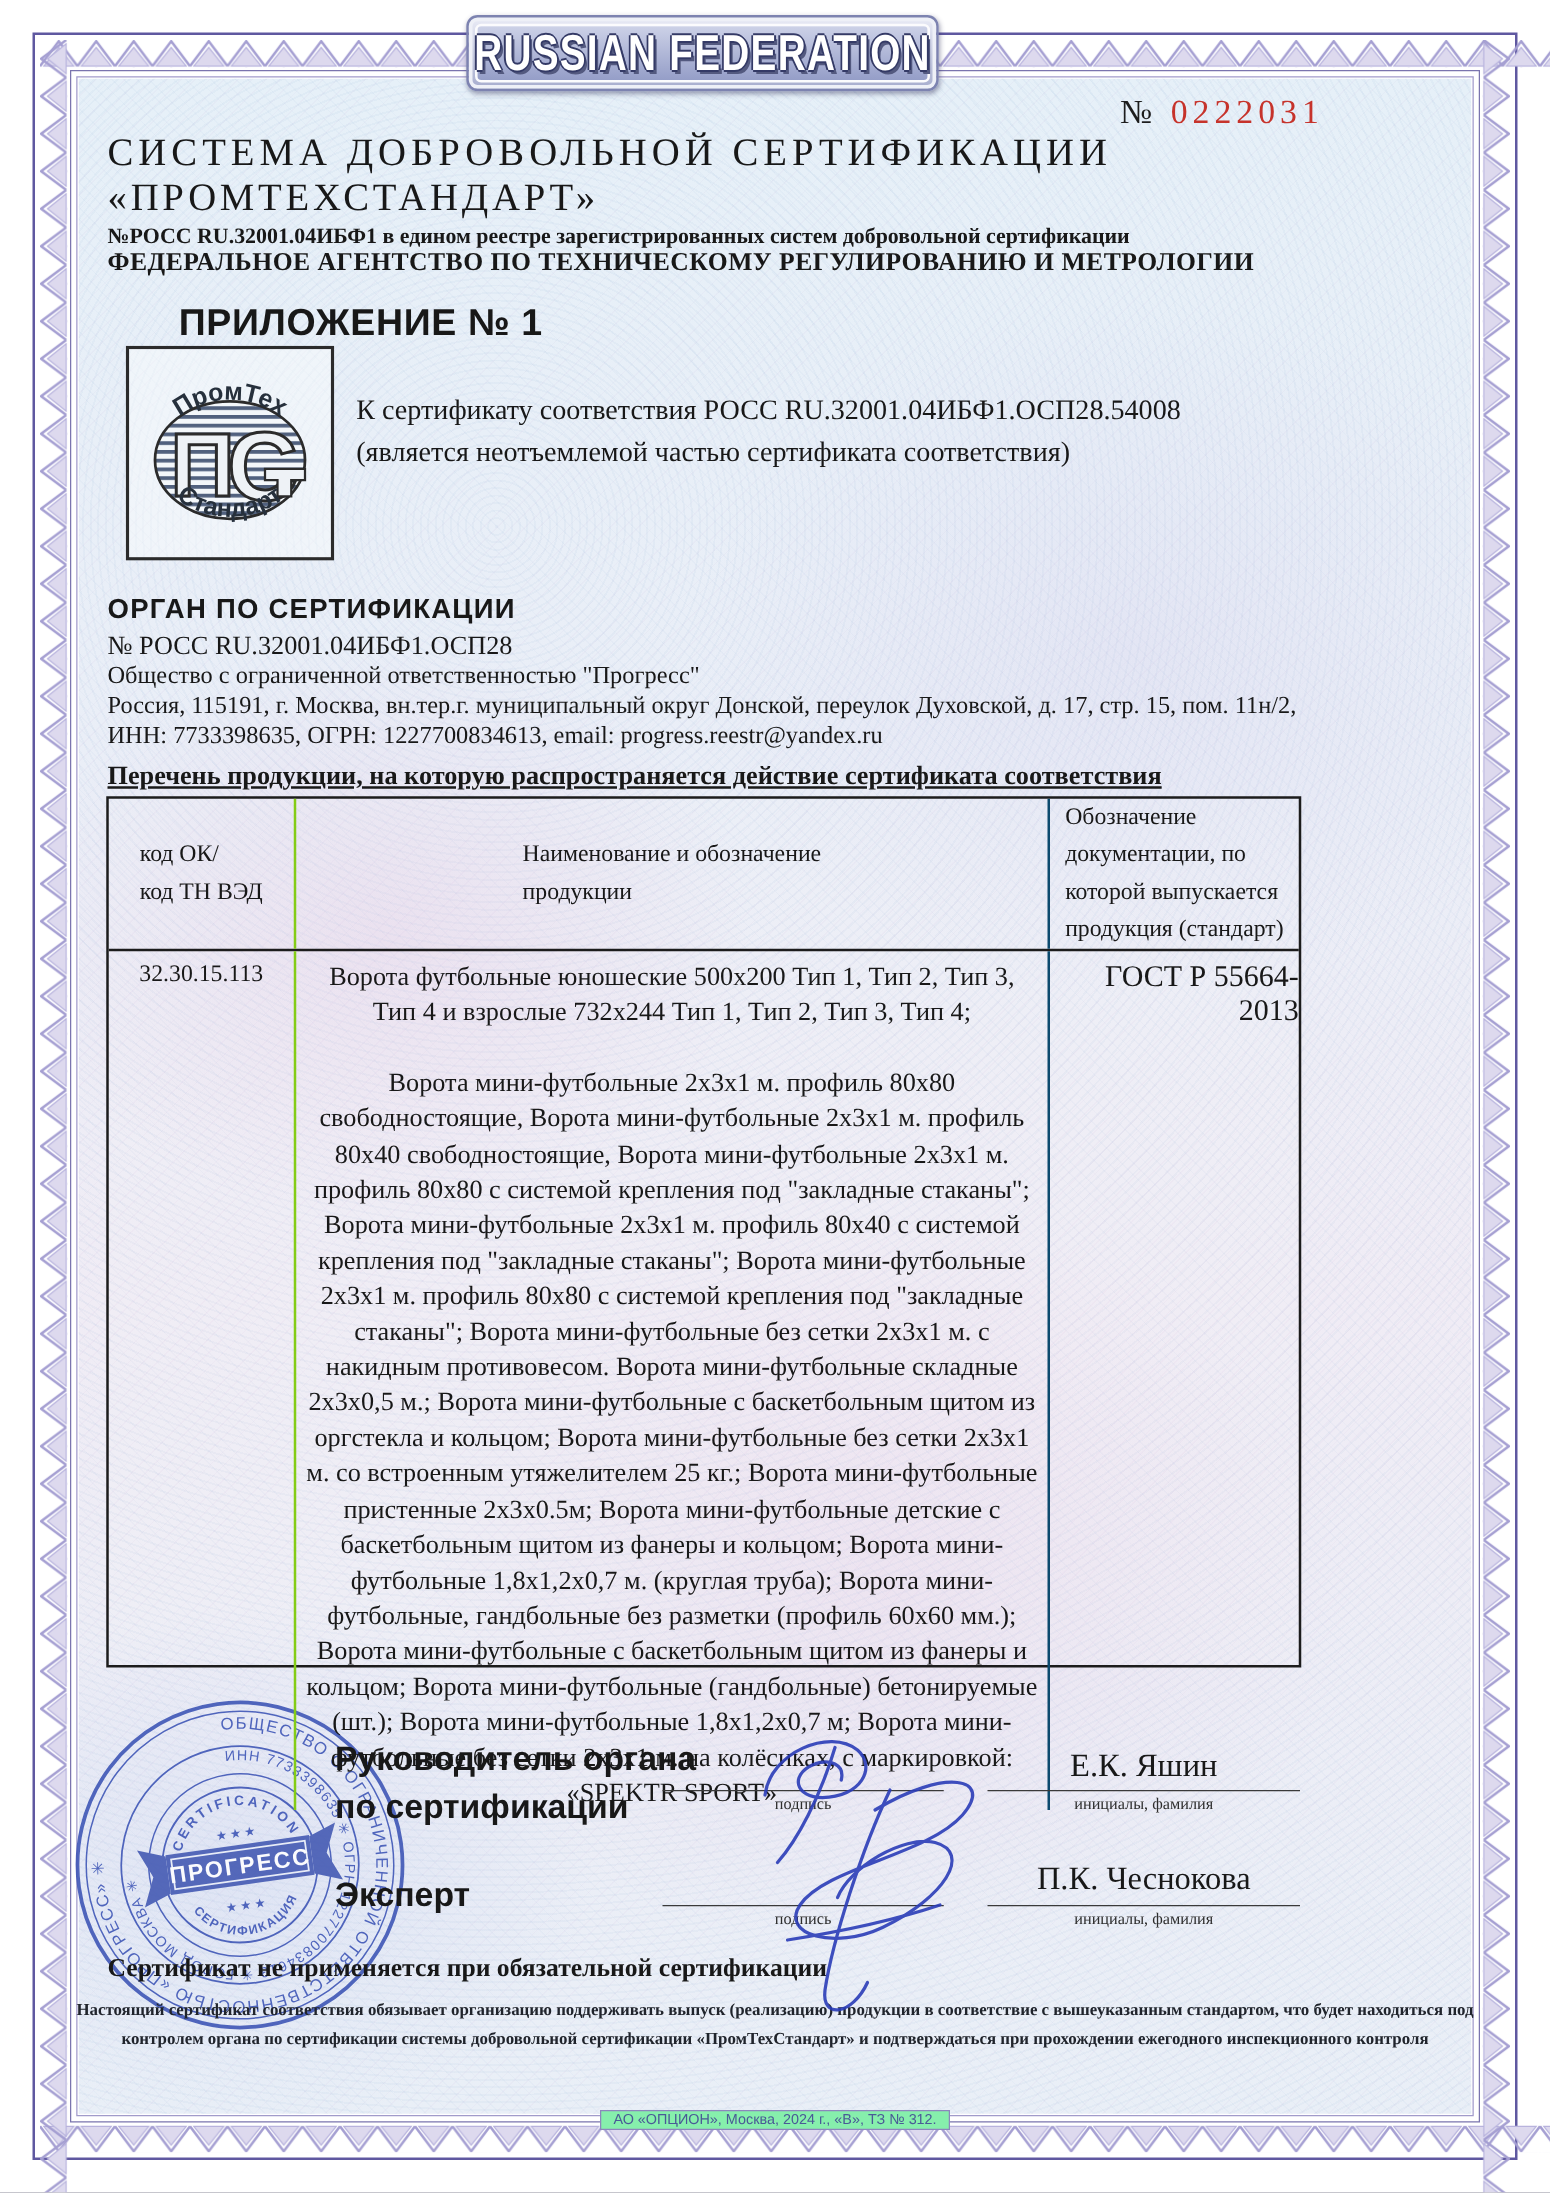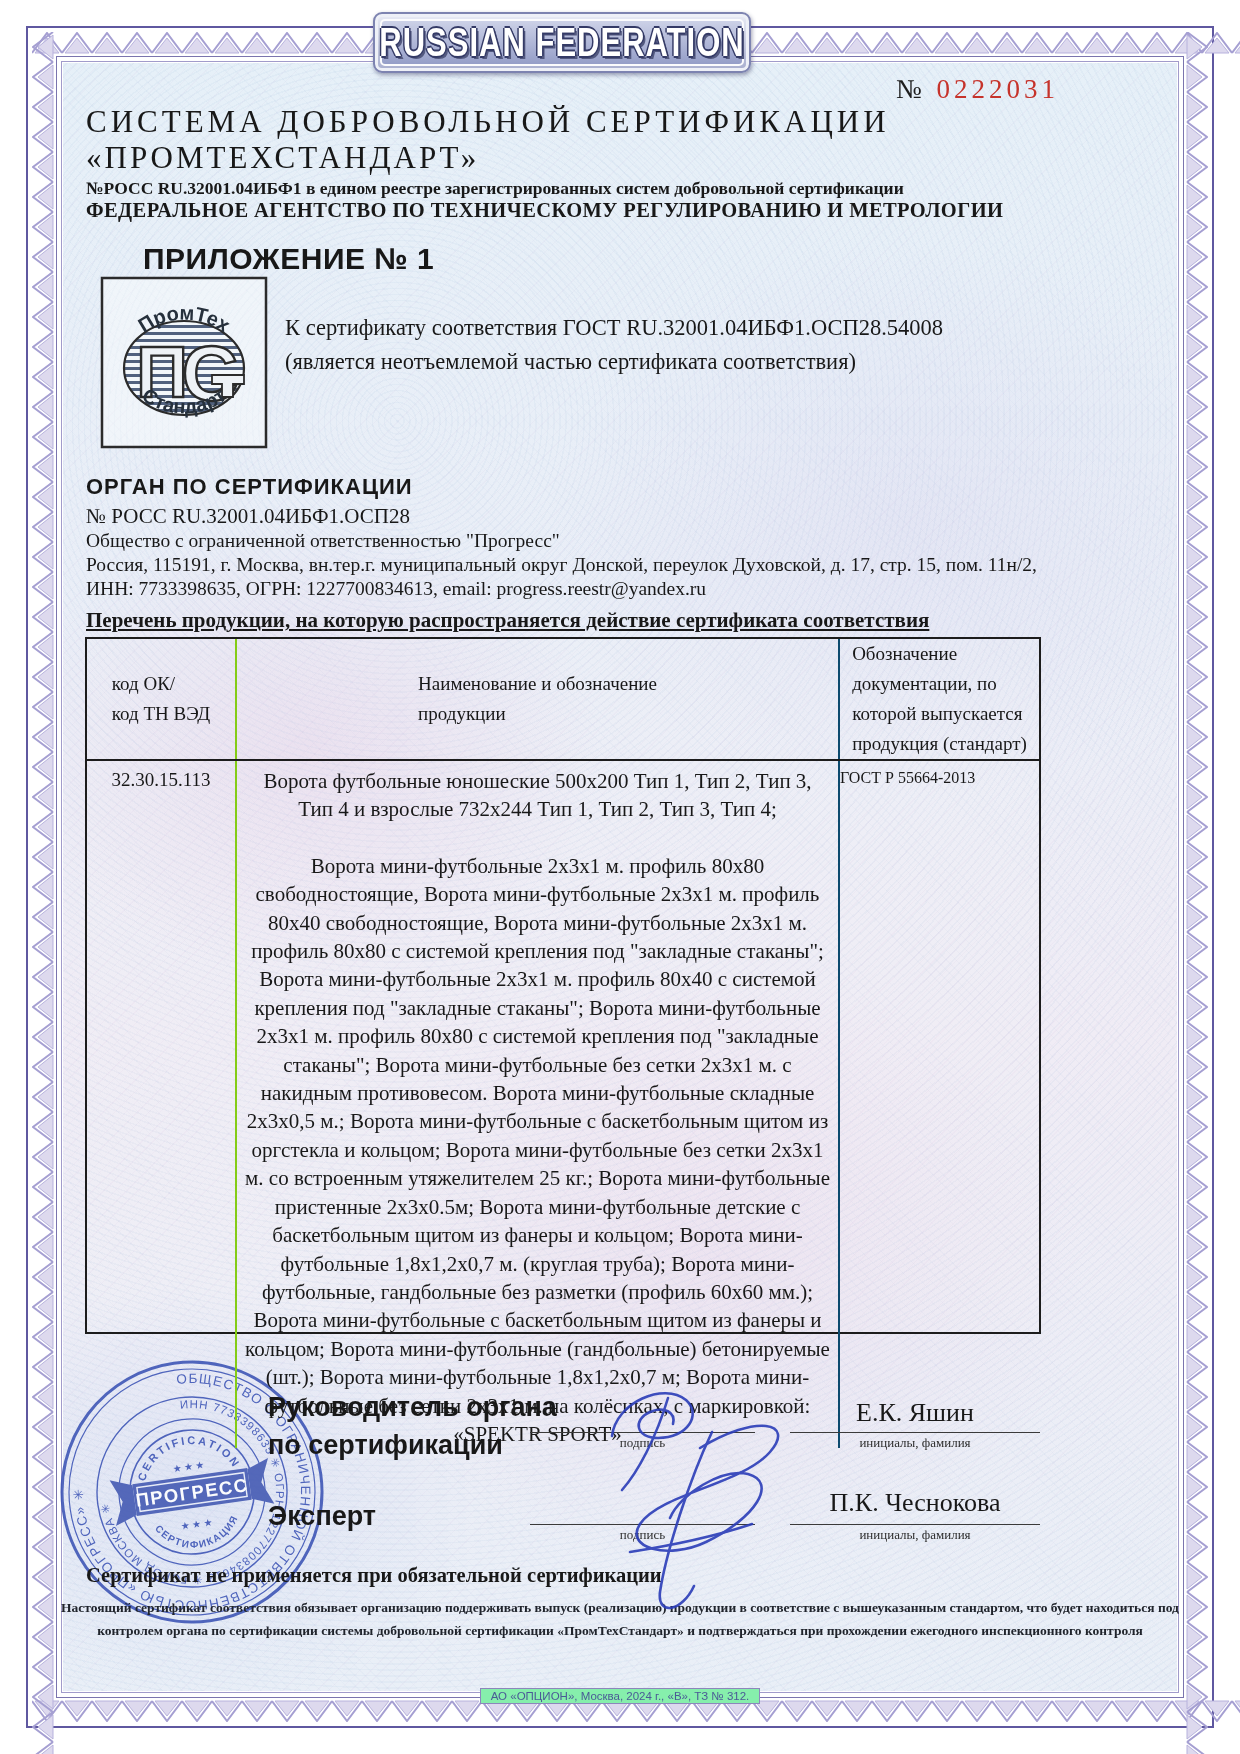--- a/index.html
+++ b/index.html
@@ -66,21 +66,21 @@
   .td{box-sizing:border-box;}
   .c1{width:150px;border-right:2px solid #84cc16;}
   .c2{width:603px;border-right:2px solid #0c4a6e;}
   .c3{flex:1;}
   .th{display:flex;align-items:center;justify-content:center;text-align:left;
       font-weight:normal;font-size:19px;line-height:30px;white-space:pre-line;}
   .cell-code{padding-top:8px;text-align:center;font-size:19px;}
   .cell-name{padding:6px 8px 0 8px;font-size:21px;line-height:28.4px;text-align:center;}
   .cell-name p{margin:0 0 28px 0;}
   .cell-name p:last-child{margin-bottom:0;}
-  .cell-std{padding-top:8px;text-align:left;font-size:16px;font-family:Liberation Serif, serif;}
+  .cell-std{padding-top:8px;text-align:right;font-size:24px;font-family:Liberation Serif, serif;}
   
   .role{position:absolute;left:268px;font-family:"Liberation Sans",sans-serif;font-weight:bold;
         font-size:27px;line-height:38px;white-space:pre-line;z-index:5;}
   .role1{top:1388px;}
   .role2{top:1497px;}
   .sigline{position:absolute;border-top:1.5px solid #3a3a3a;z-index:5;}
   .sl-a{left:530px;width:225px;}
   .sl-b{left:790px;width:250px;}
   .sl-label{position:absolute;width:100%;text-align:center;top:2px;font-size:13px;color:#2e2e2e;}
   .sig-name{position:absolute;left:790px;width:250px;text-align:center;font-size:26px;z-index:5;}
@@ -177,21 +177,21 @@
     <text x="110" y="124" text-anchor="middle" font-family="Liberation Sans, sans-serif" font-weight="bold" font-size="78" fill="#eef2f6" stroke="#2b2b2b" stroke-width="2.4">С</text>
     <path d="M112 99 h32 v9 h-11 v13 h-11 v-13 h-10 z" fill="#eef2f6" stroke="#2b2b2b" stroke-width="1.8"></path>
     <text font-family="Liberation Sans, sans-serif" font-weight="bold" font-size="20" fill="#26303c">
       <textPath href="#lgArcTop" startOffset="50%" text-anchor="middle">ПромТех</textPath>
     </text>
     <text font-family="Liberation Sans, sans-serif" font-weight="bold" font-size="20" fill="#26303c">
       <textPath href="#lgArcBot" startOffset="50%" text-anchor="middle">Стандарт</textPath>
     </text>
   </svg>
 
-  <div class="cl1">К сертификату соответствия ГОСТ RU.32001.04ИБФ1.ОСП28.54008</div>
+  <div class="cl1">К сертификату соответствия РОСС RU.32001.04ИБФ1.ОСП28.54008</div>
   <div class="cl2">(является неотъемлемой частью сертификата соответствия)</div>
 
   <div class="ctr org-h">ОРГАН ПО СЕРТИФИКАЦИИ</div>
   <div class="ctr org-num">№ РОСС RU.32001.04ИБФ1.ОСП28</div>
   <div class="ctr org-name">Общество с ограниченной ответственностью "Прогресс"</div>
   <div class="ctr org-addr">Россия, 115191, г. Москва, вн.тер.г. муниципальный округ Донской, переулок Духовской, д. 17, стр. 15, пом. 11н/2,</div>
   <div class="ctr org-contacts">ИНН: 7733398635, ОГРН: 1227700834613, email: progress.reestr@yandex.ru</div>
 
   <div class="ctr tbl-title">
     <span>Перечень продукции, на которую распространяется действие сертификата соответствия</span>

